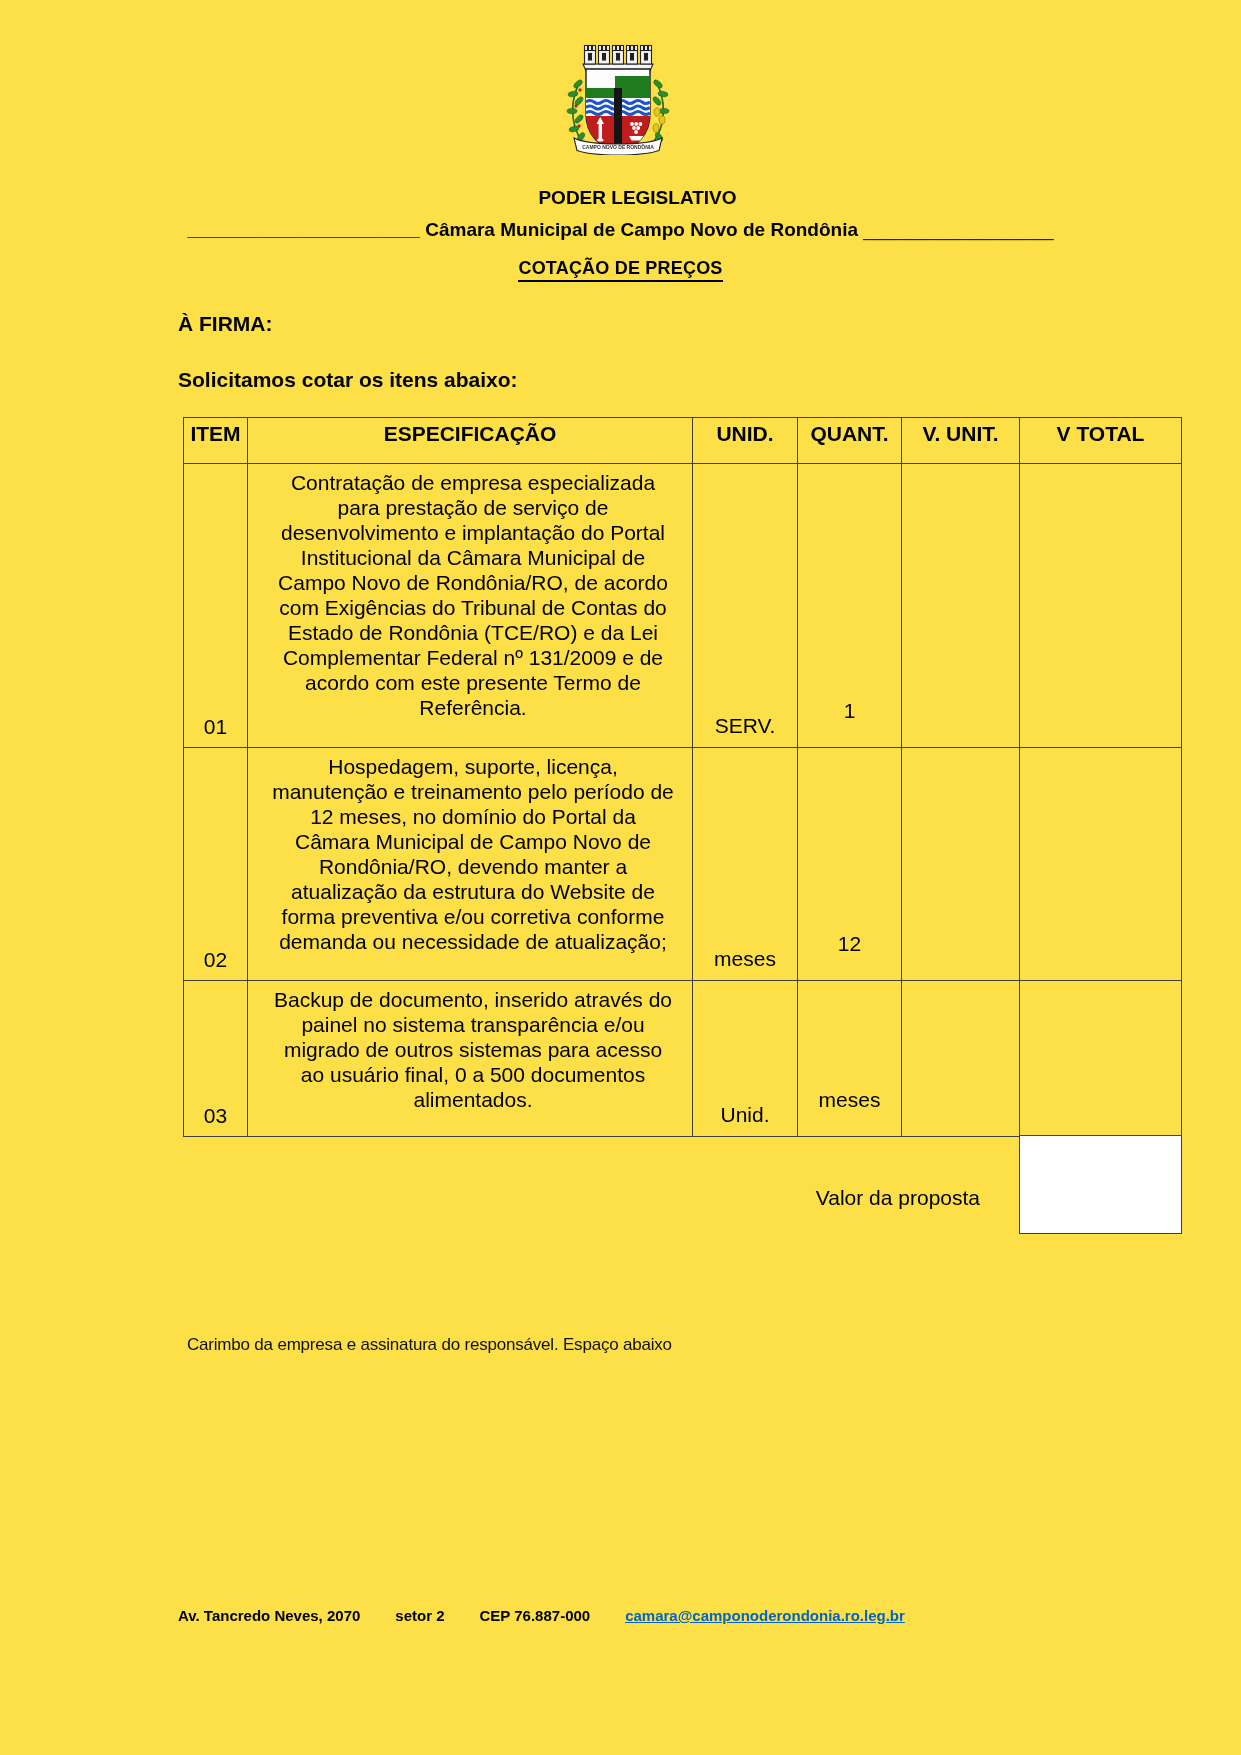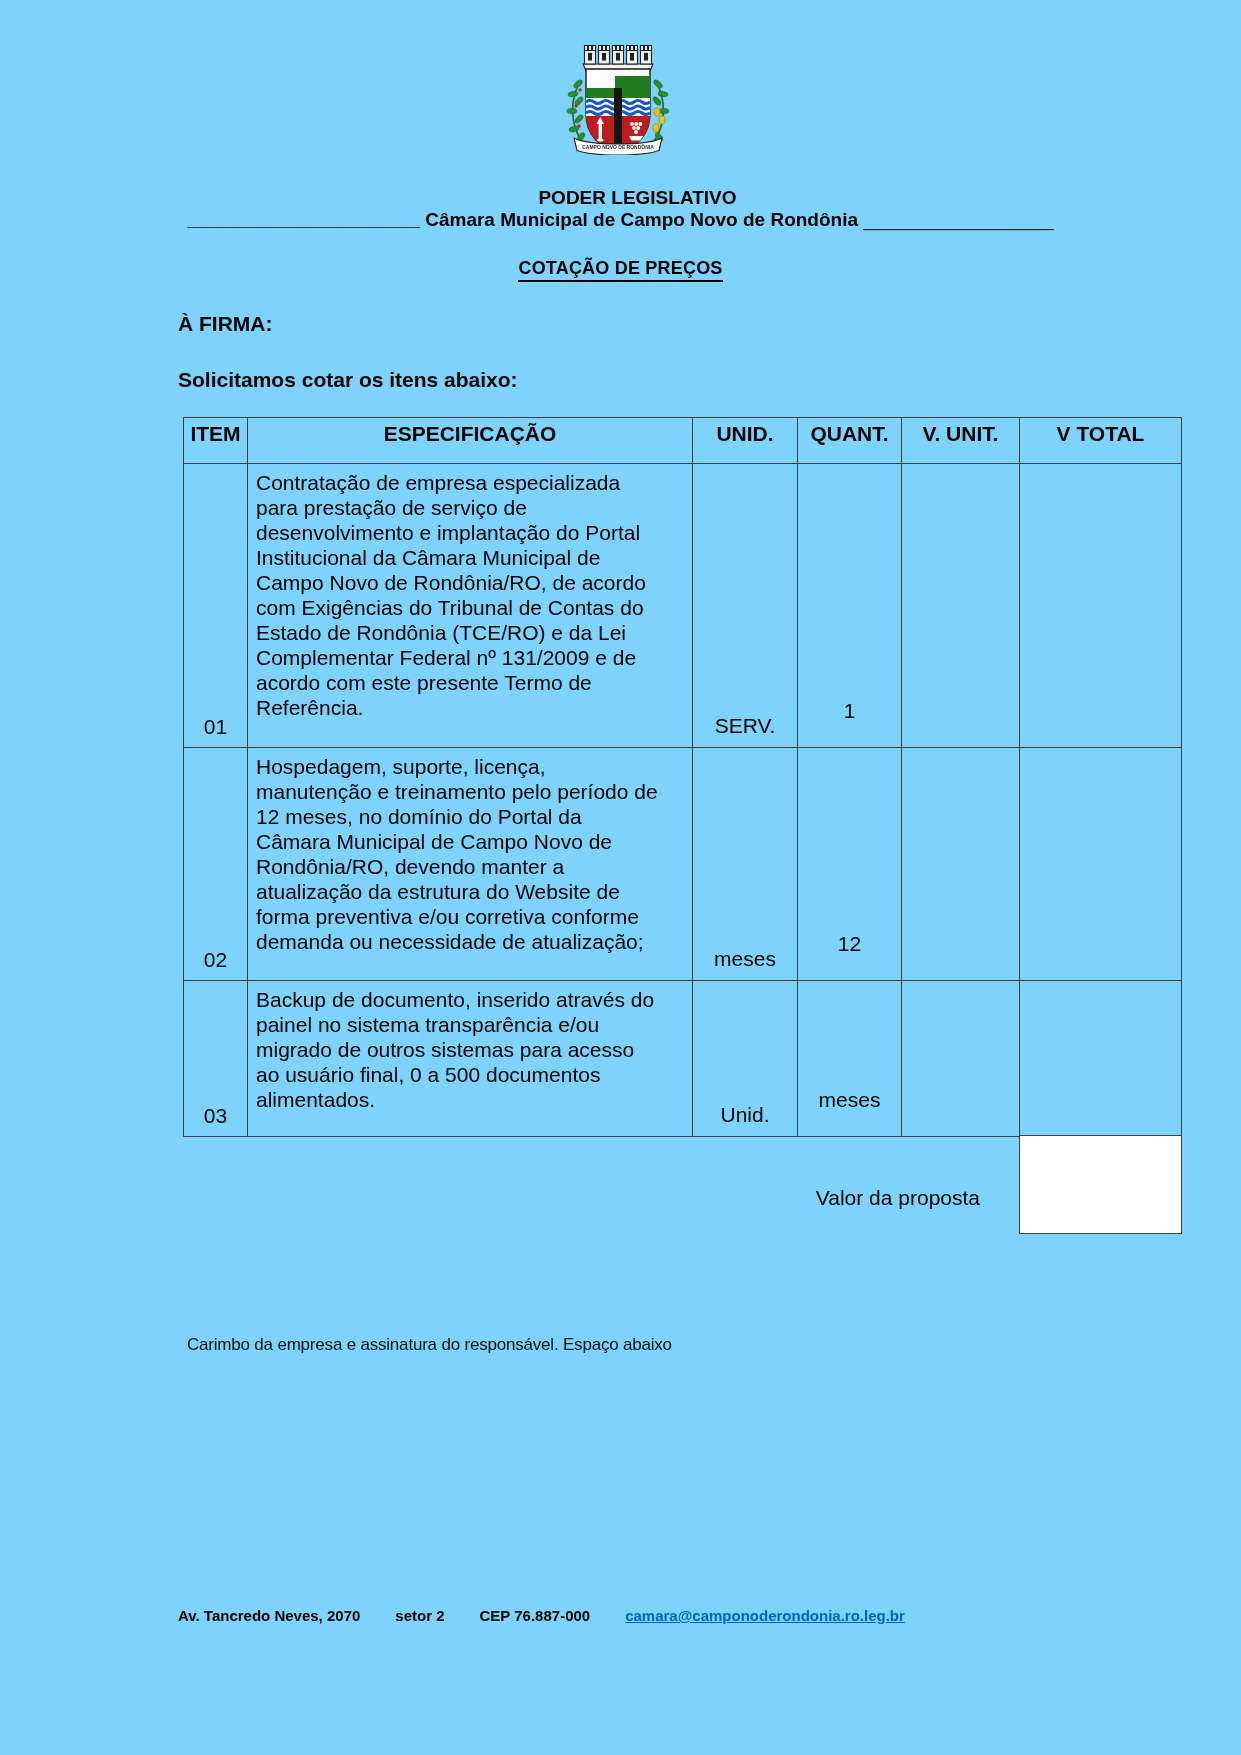--- a/index.html
+++ b/index.html
@@ -1,32 +1,32 @@
 <!DOCTYPE html>
 <html><head>
 <meta charset="utf-8">
 <style>
   html,body{margin:0;padding:0;background:#ffffff;}
   .page{
     position:relative;
     width:1241px;height:1755px;
-    background:#7dd3fc;
+    background:#fde047;
     font-family:"Liberation Sans","DejaVu Sans",sans-serif;
     color:#000;
     overflow:hidden;
   }
   
   .crest{position:absolute;left:553px;top:40px;width:130px;height:115px;}
   
   .org-header{
     position:absolute;left:0;top:189px;width:100%;
     text-align:center;font-size:19px;line-height:18px;font-weight:bold;
   }
   .org-header .line1{display:block;margin-left:34px;}
-  .org-header .line2{display:block;margin-top:4px;}
+  .org-header .line2{display:block;margin-top:14px;}
   .u-bold{font-weight:bold;letter-spacing:0;}
   .u-reg{font-weight:normal;color:#222;}
   .doc-title-wrap{position:absolute;left:0;top:258px;width:100%;text-align:center;}
   .doc-title{
     display:inline-block;font-size:18px;font-weight:bold;
     border-bottom:2.5px solid #000;padding-bottom:1px;letter-spacing:.2px;
   }
   .firma{position:absolute;left:178px;top:312px;font-size:21px;font-weight:bold;}
   .intro{position:absolute;left:178px;top:368px;font-size:21px;font-weight:bold;}
   
@@ -34,21 +34,21 @@
   table.quote{border-collapse:collapse;table-layout:fixed;width:998px;}
   table.quote th,table.quote td{
     border:1.5px solid #404040;box-sizing:border-box;
     font-size:21px;line-height:25px;overflow:hidden;
   }
   table.quote th{
     font-weight:bold;text-align:center;vertical-align:top;
     height:46px;padding:3px 1px 0 1px;
   }
   td.c-item{width:64px;text-align:center;vertical-align:bottom;padding:0 2px 8px 2px;}
-  td.c-spec{width:445px;text-align:left;vertical-align:top;padding:6px 2px 24px 8px;white-space:pre-line;}
+  td.c-spec{width:445px;text-align:center;vertical-align:top;padding:6px 2px 24px 8px;white-space:pre-line;}
   td.c-unid{width:105px;text-align:center;vertical-align:bottom;padding:0 2px 9px 2px;}
   td.c-quant{width:104px;text-align:center;vertical-align:bottom;padding:0 2px 24px 2px;}
   td.c-vunit{width:118px;}
   td.c-vtotal{width:162px;}
   tr.r1 td{height:284px;}
   tr.r2 td{height:233px;}
   tr.r3 td{height:156px;}
   
   .valor-label{
     position:absolute;left:610px;top:1185px;width:370px;

